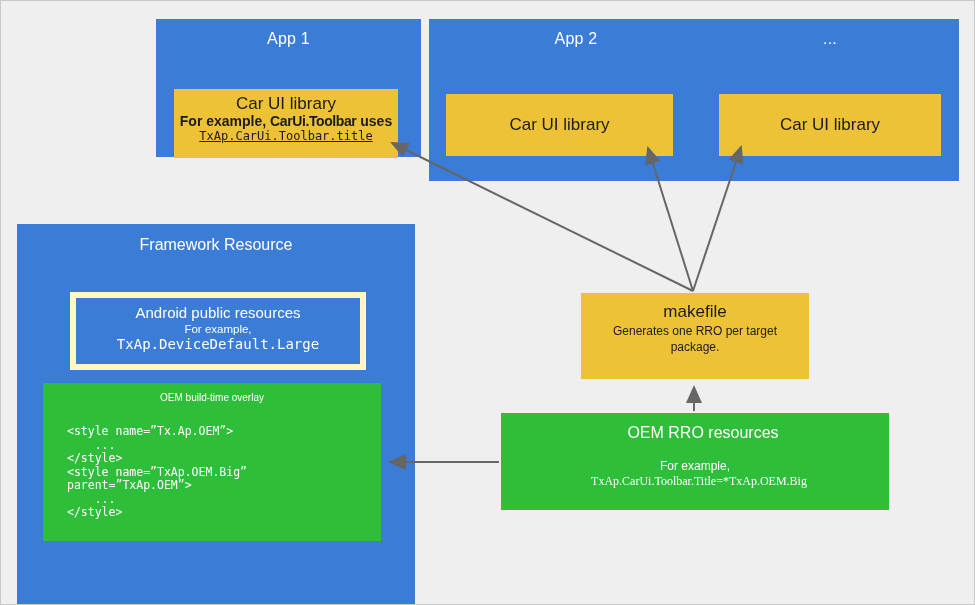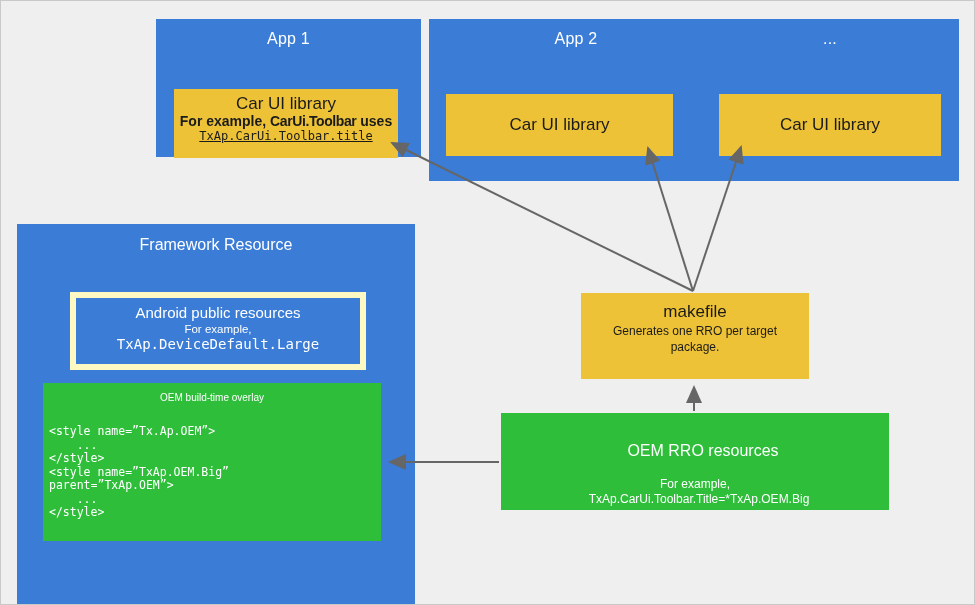--- a/index.html
+++ b/index.html
@@ -31,21 +31,21 @@
     position: absolute;
     background: #EEC236;
     color: #1b1b1b;
     text-align: center;
   }
   .lib-box.centered { display: flex; align-items: center; justify-content: center; }
   .lib-title { font-size: 17px; line-height: 20px; }
   .lib-box .lib-title.padded { padding-top: 5px; }
   .small-note { font-size: 14px; line-height: 15px; font-weight: bold; }
   .cond { letter-spacing: -0.4px; }
-  .mono { font-family: Liberation Sans, sans-serif; padding-left: 8px; }
+  .mono { font-family: Liberation Serif, serif; padding-left: 8px; }
   .mono-note { font-family: "DejaVu Sans Mono", monospace; font-size: 12px; line-height: 15px; text-decoration: underline; }
 
   .framework-box { background: #3A7CD6; color: #ffffff; }
   .framework-title { text-align: center; font-size: 16px; margin-top: 12px; }
 
   .public-res-box {
     position: absolute;
     left: 53px; top: 68px; width: 284px; height: 66px;
     border: 6px solid #fef9c3;
     text-align: center; color: #ffffff;
@@ -55,39 +55,39 @@
   .mono-tiny { font-family: "DejaVu Sans Mono", monospace; font-size: 14px; line-height: 15px; }
 
   .overlay-box {
     position: absolute;
     left: 26px; top: 159px; width: 338px; height: 158px;
     background: #2EBE3A; color: #ffffff;
   }
   .overlay-title { text-align: center; font-size: 10px; padding-top: 9px; }
   .code-block {
     margin-top: 22px;
-    padding-left: 6px;
+    padding-left: 24px;
   }
   .code-line {
     font-family: "DejaVu Sans Mono", monospace;
     font-size: 11.5px;
     line-height: 13.5px;
     white-space: pre;
   }
 
   .makefile-box {
     background: #EEC236; color: #1b1b1b; text-align: center;
   }
   .makefile-title { font-size: 17px; padding-top: 8px; line-height: 21px; }
   .makefile-desc { font-size: 12px; line-height: 16px; width: 210px; margin: 1px auto 0; }
 
   .rro-box {
     background: #2EBE3A; color: #ffffff; text-align: center;
   }
-  .rro-title { font-size: 16px; padding-top: 29px; margin-left: 16px; }
+  .rro-title { font-size: 16px; padding-top: 11px; margin-left: 16px; }
   .rro-example { margin-top: 17px; font-size: 12px; line-height: 15px; }
 
   .arrow-layer {
     position: absolute; left: 0; top: 0; width: 975px; height: 605px;
     pointer-events: none;
   }
 </style>
 </head>
 <body>
 

